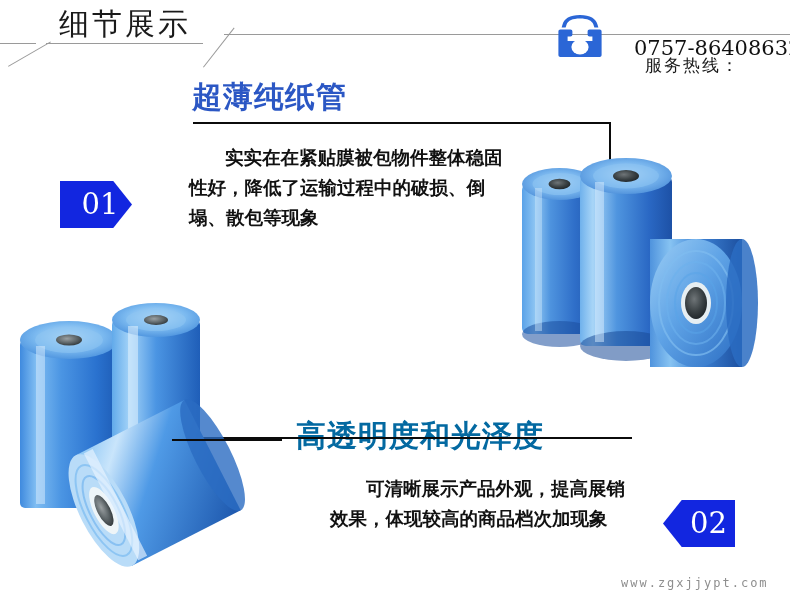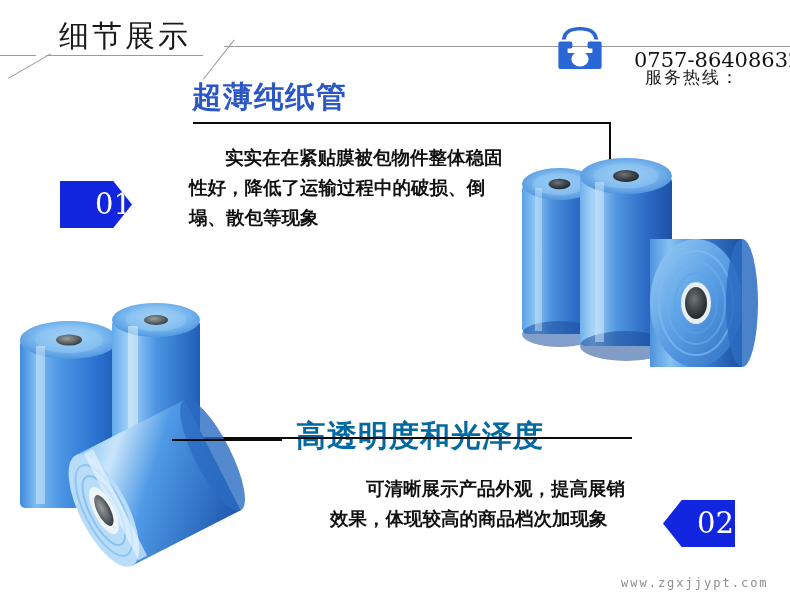--- a/index.html
+++ b/index.html
@@ -5,21 +5,21 @@
   * { margin:0; padding:0; box-sizing:border-box; }
   html,body { background:#ffffff; }
   body {
     width:790px; height:607px;
     position:relative; overflow:hidden;
     font-family:"DejaVu Sans","Liberation Sans",sans-serif;
     background:#ffffff;
   }
 
   
-  #header { position:absolute; left:0; top:12px; width:790px; height:72px; }
+  #header { position:absolute; left:0; top:0; width:790px; height:72px; }
 
   .hdr-rule { position:absolute; background:#9a9a9a; height:1px; }
   .hdr-diag { position:absolute; background:#9a9a9a; height:1px; transform-origin:0 0; }
 
   #page-title {
     position:absolute; left:59px; top:4px;
     font-size:30px; line-height:40px; color:#1a1a1a;
     letter-spacing:3px; font-weight:400; white-space:nowrap;
   }
 
@@ -51,21 +51,21 @@
     font-size:18.5px; line-height:30px; color:#111; font-weight:bold;
     text-indent:36px; letter-spacing:0px;font-family:Liberation Serif, serif;
   }
 
   #badge-01 {
     position:absolute; left:60px; top:181px; width:72px; height:47px;
     background:#1226e0;
     clip-path:polygon(0 0, 74% 0, 100% 50%, 74% 100%, 0 100%);
   }
   #badge-01 .badge-num {
-    display:block; text-align:right; padding-left:8px;
+    display:block; text-align:center; padding-left:8px;
     font-size:29px; line-height:47px; color:#ffffff;
     font-family:"DejaVu Serif","Liberation Serif",serif; font-weight:400;
   }
 
   #rolls-top { position:absolute; left:495px; top:146px; width:290px; height:235px; }
 
   
   #sec2-title {
     position:absolute; left:296px; top:416px;
     font-size:30px; line-height:40px; color:#0369a1;
@@ -78,21 +78,21 @@
     font-size:18.5px; line-height:30px; color:#111; font-weight:bold;
     text-indent:36px; text-align:left;margin-top:16px;
   }
 
   #badge-02 {
     position:absolute; left:663px; top:500px; width:72px; height:47px;
     background:#1226e0;
     clip-path:polygon(26% 0, 100% 0, 100% 100%, 26% 100%, 0 50%);
   }
   #badge-02 .badge-num {
-    display:block; text-align:right; padding-right:1px;
+    display:block; text-align:right; padding-right:8px;
     font-size:29px; line-height:47px; color:#ffffff;
     font-family:"DejaVu Serif","Liberation Serif",serif; font-weight:400;
   }
 
   #rolls-bottom { position:absolute; left:2px; top:296px; width:280px; height:278px; }
 
   
   #watermark {
     position:absolute; left:621px; top:576px;
     font-family:"DejaVu Sans Mono","Liberation Mono",monospace;

